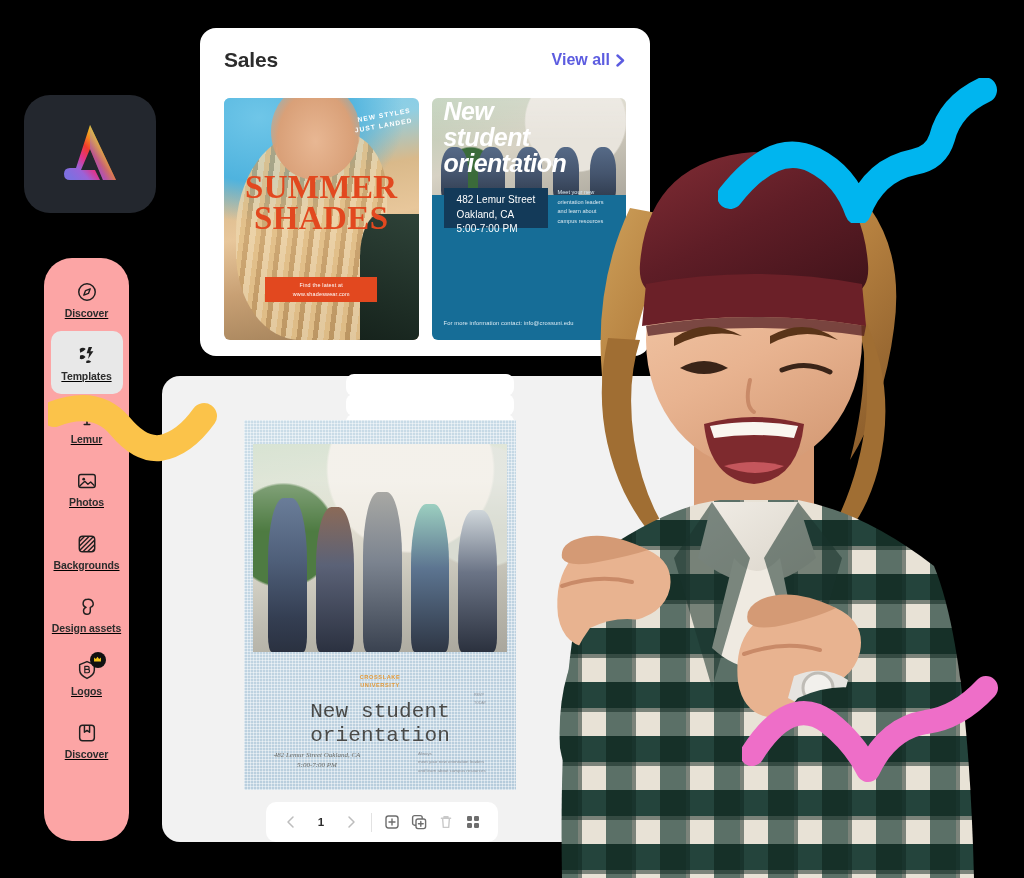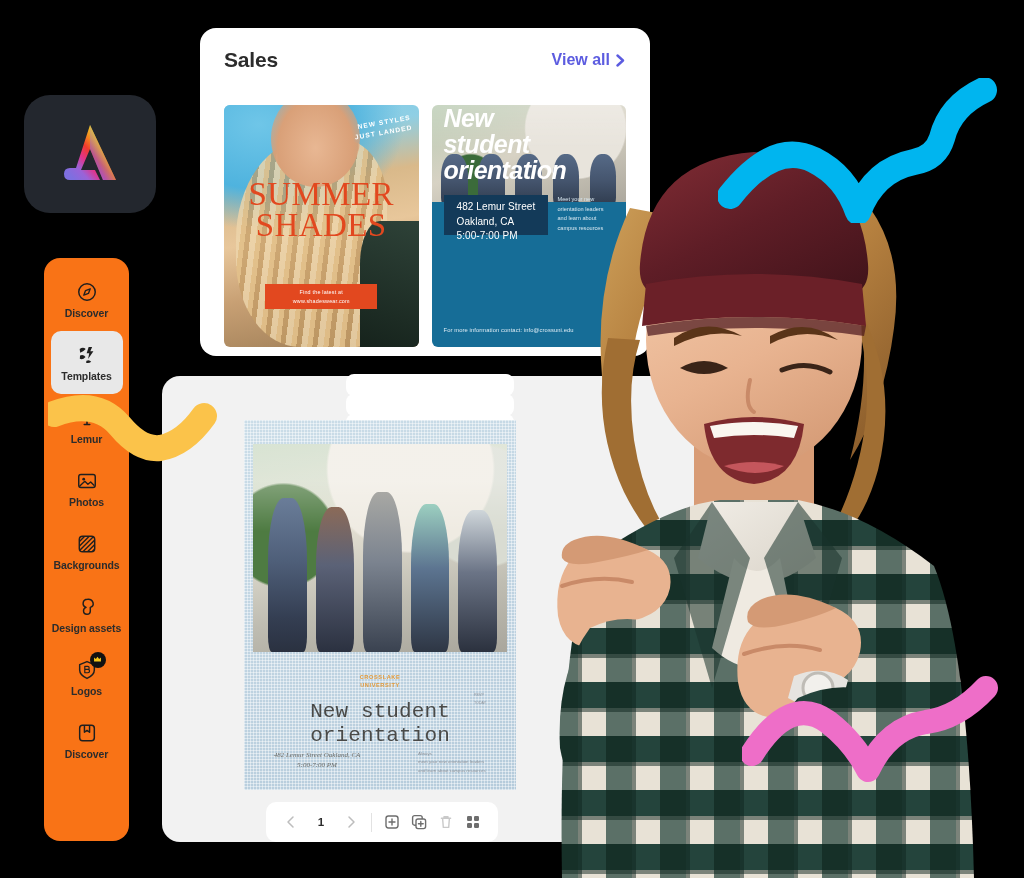--- a/index.html
+++ b/index.html
@@ -17,24 +17,25 @@
     width: 132px; height: 118px;
     background: #23272E; border-radius: 26px;
     display: flex; align-items: center; justify-content: center;
   }
   #app-logo svg { width: 72px; height: 72px; display: block; }
 
   
   #tool-rail {
     position: absolute; left: 44px; top: 258px;
     width: 85px; height: 583px;
-    background: #f97316; border-radius: 16px;
+    background: #fca5a5; border-radius: 28px;
     padding: 10px 0 6px;
     display: flex; flex-direction: column; align-items: center;
     z-index: 6;
+    text-decoration: underline;
   }
   .rail-item {
     width: 72px; height: 63px; border-radius: 10px;
     display: flex; flex-direction: column; align-items: center; justify-content: center;
     gap: 5px; position: relative; cursor: pointer;
   }
   .rail-item.active { background: #E8E8E8; align-items: center; }
   .rail-ico { width: 22px; height: 22px; display: block; color: #1F1F1F; position: relative; }
   .rail-ico svg { width: 22px; height: 22px; display: block; }
   .rail-label {
@@ -48,21 +49,21 @@
   }
   .crown-badge svg { width: 9px; height: 9px; display: block; }
 
   
   #sales-panel {
     position: absolute; left: 200px; top: 28px;
     width: 450px; height: 328px;
     background: #fff; border-radius: 16px;
     padding: 20px 24px 0; z-index: 4;
   }
-  #sales-head { display: flex; align-items: center; justify-content: space-between; margin-bottom: 33px; }
+  #sales-head { display: flex; align-items: center; justify-content: space-between; margin-bottom: 26px; }
   #sales-title { font-size: 21px; font-weight: 700; color: #2C2C2C; letter-spacing: -.2px; }
   #view-all {
     font-size: 16px; font-weight: 600; color: #5C5CE0;
     display: flex; align-items: center; gap: 5px; cursor: pointer;
   }
   #view-all svg { width: 11px; height: 13px; display: block; }
   #tpl-grid { display: flex; gap: 13px; }
   .tpl-card {
     width: 198px; height: 242px; border-radius: 6px;
     overflow: hidden; position: relative; cursor: pointer;
@@ -80,21 +81,21 @@
     background: radial-gradient(ellipse at 50% 60%, #E8B793 0%, #D9A078 60%, rgba(200,150,110,0) 100%);
     border-radius: 50%; }
   .t1-dress { position: absolute; right: 0; bottom: 0; width: 30%; height: 52%;
     background: linear-gradient(200deg, #2E4238, #16231C); border-radius: 34% 0 0 0; }
   .t1-tag { position: absolute; right: 7px; top: 14px; width: 74px;
     transform: rotate(-10deg); text-align: right; }
   .t1-tag span { display: block; font-size: 6.6px; font-weight: 700; color: #fff;
     letter-spacing: 1.1px; line-height: 1.45; }
   .t1-title { position: absolute; left: 0; right: 0; top: 74px; text-align: center;
     color: #E2481F; font-family: "Liberation Serif", serif; font-size: 33px;
-    font-weight: 400; line-height: .93; letter-spacing: .4px; }
+    font-weight: 700; line-height: .93; letter-spacing: .4px; }
   .t1-cta { position: absolute; left: 50%; transform: translateX(-50%); bottom: 38px;
     width: 112px; height: 25px; background: #E2481F; display: flex;
     flex-direction: column; align-items: center; justify-content: center; }
   .t1-cta span { font-size: 5.4px; color: #fff; line-height: 1.5; letter-spacing: .2px; }
 
   
   .t2-photo { position: absolute; left: 0; right: 0; top: 0; height: 44%;
     background:
       linear-gradient(180deg, rgba(255,255,255,.22), rgba(255,255,255,0) 40%),
       radial-gradient(circle at 20% 70%, #3B6B3A 0 14%, rgba(59,107,58,0) 15%),

